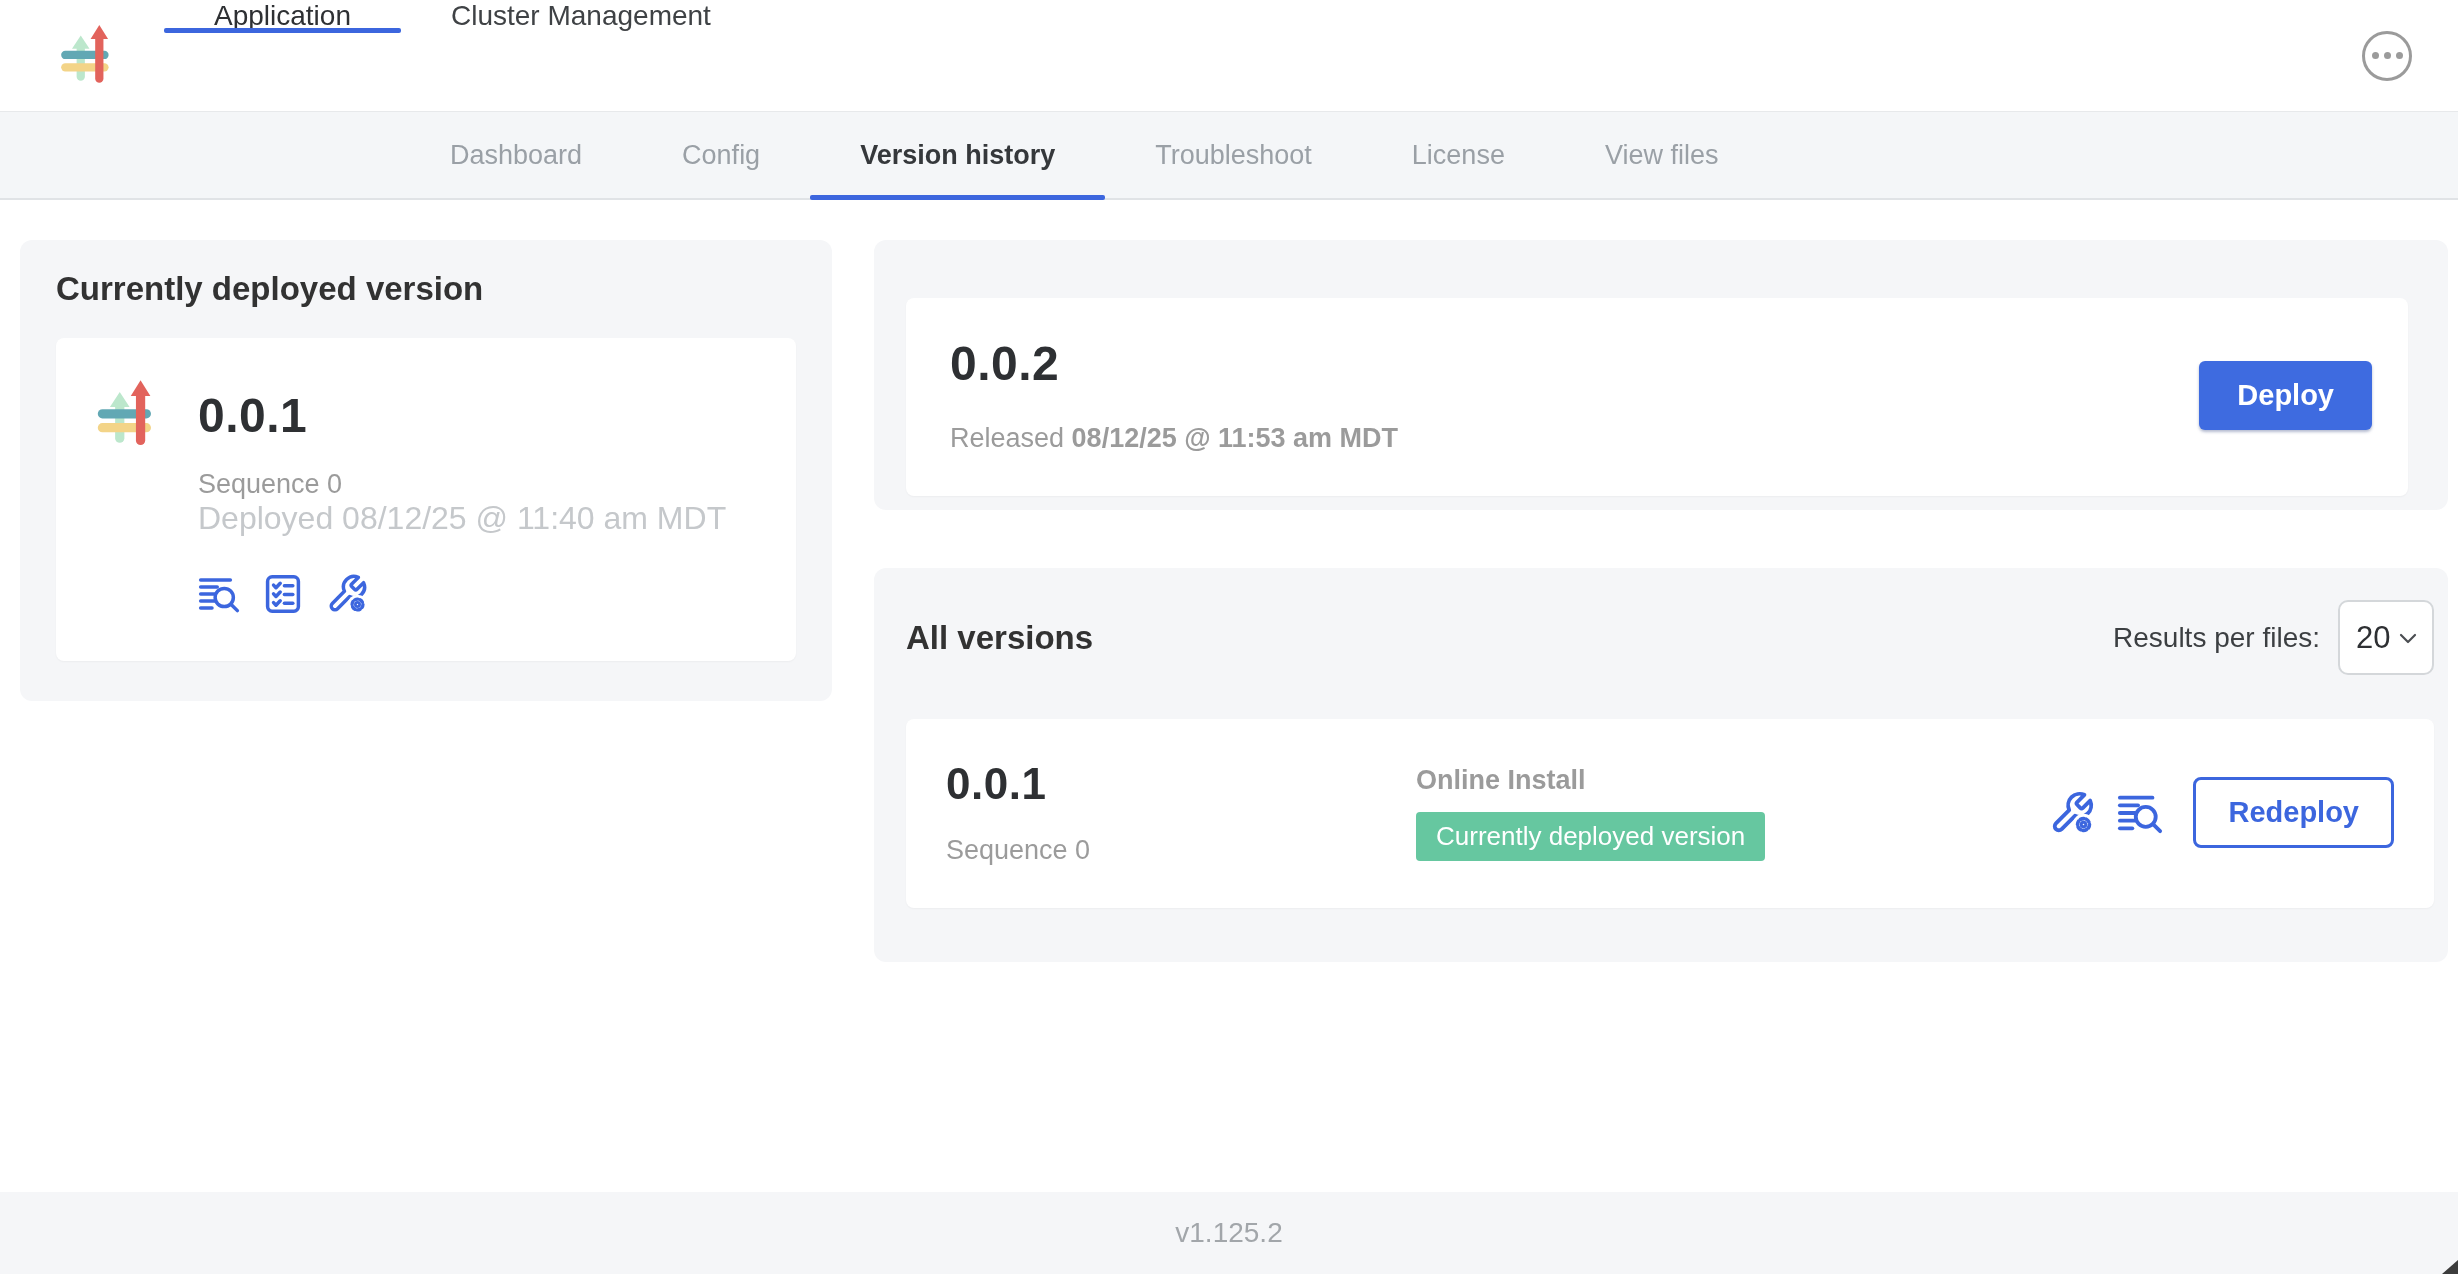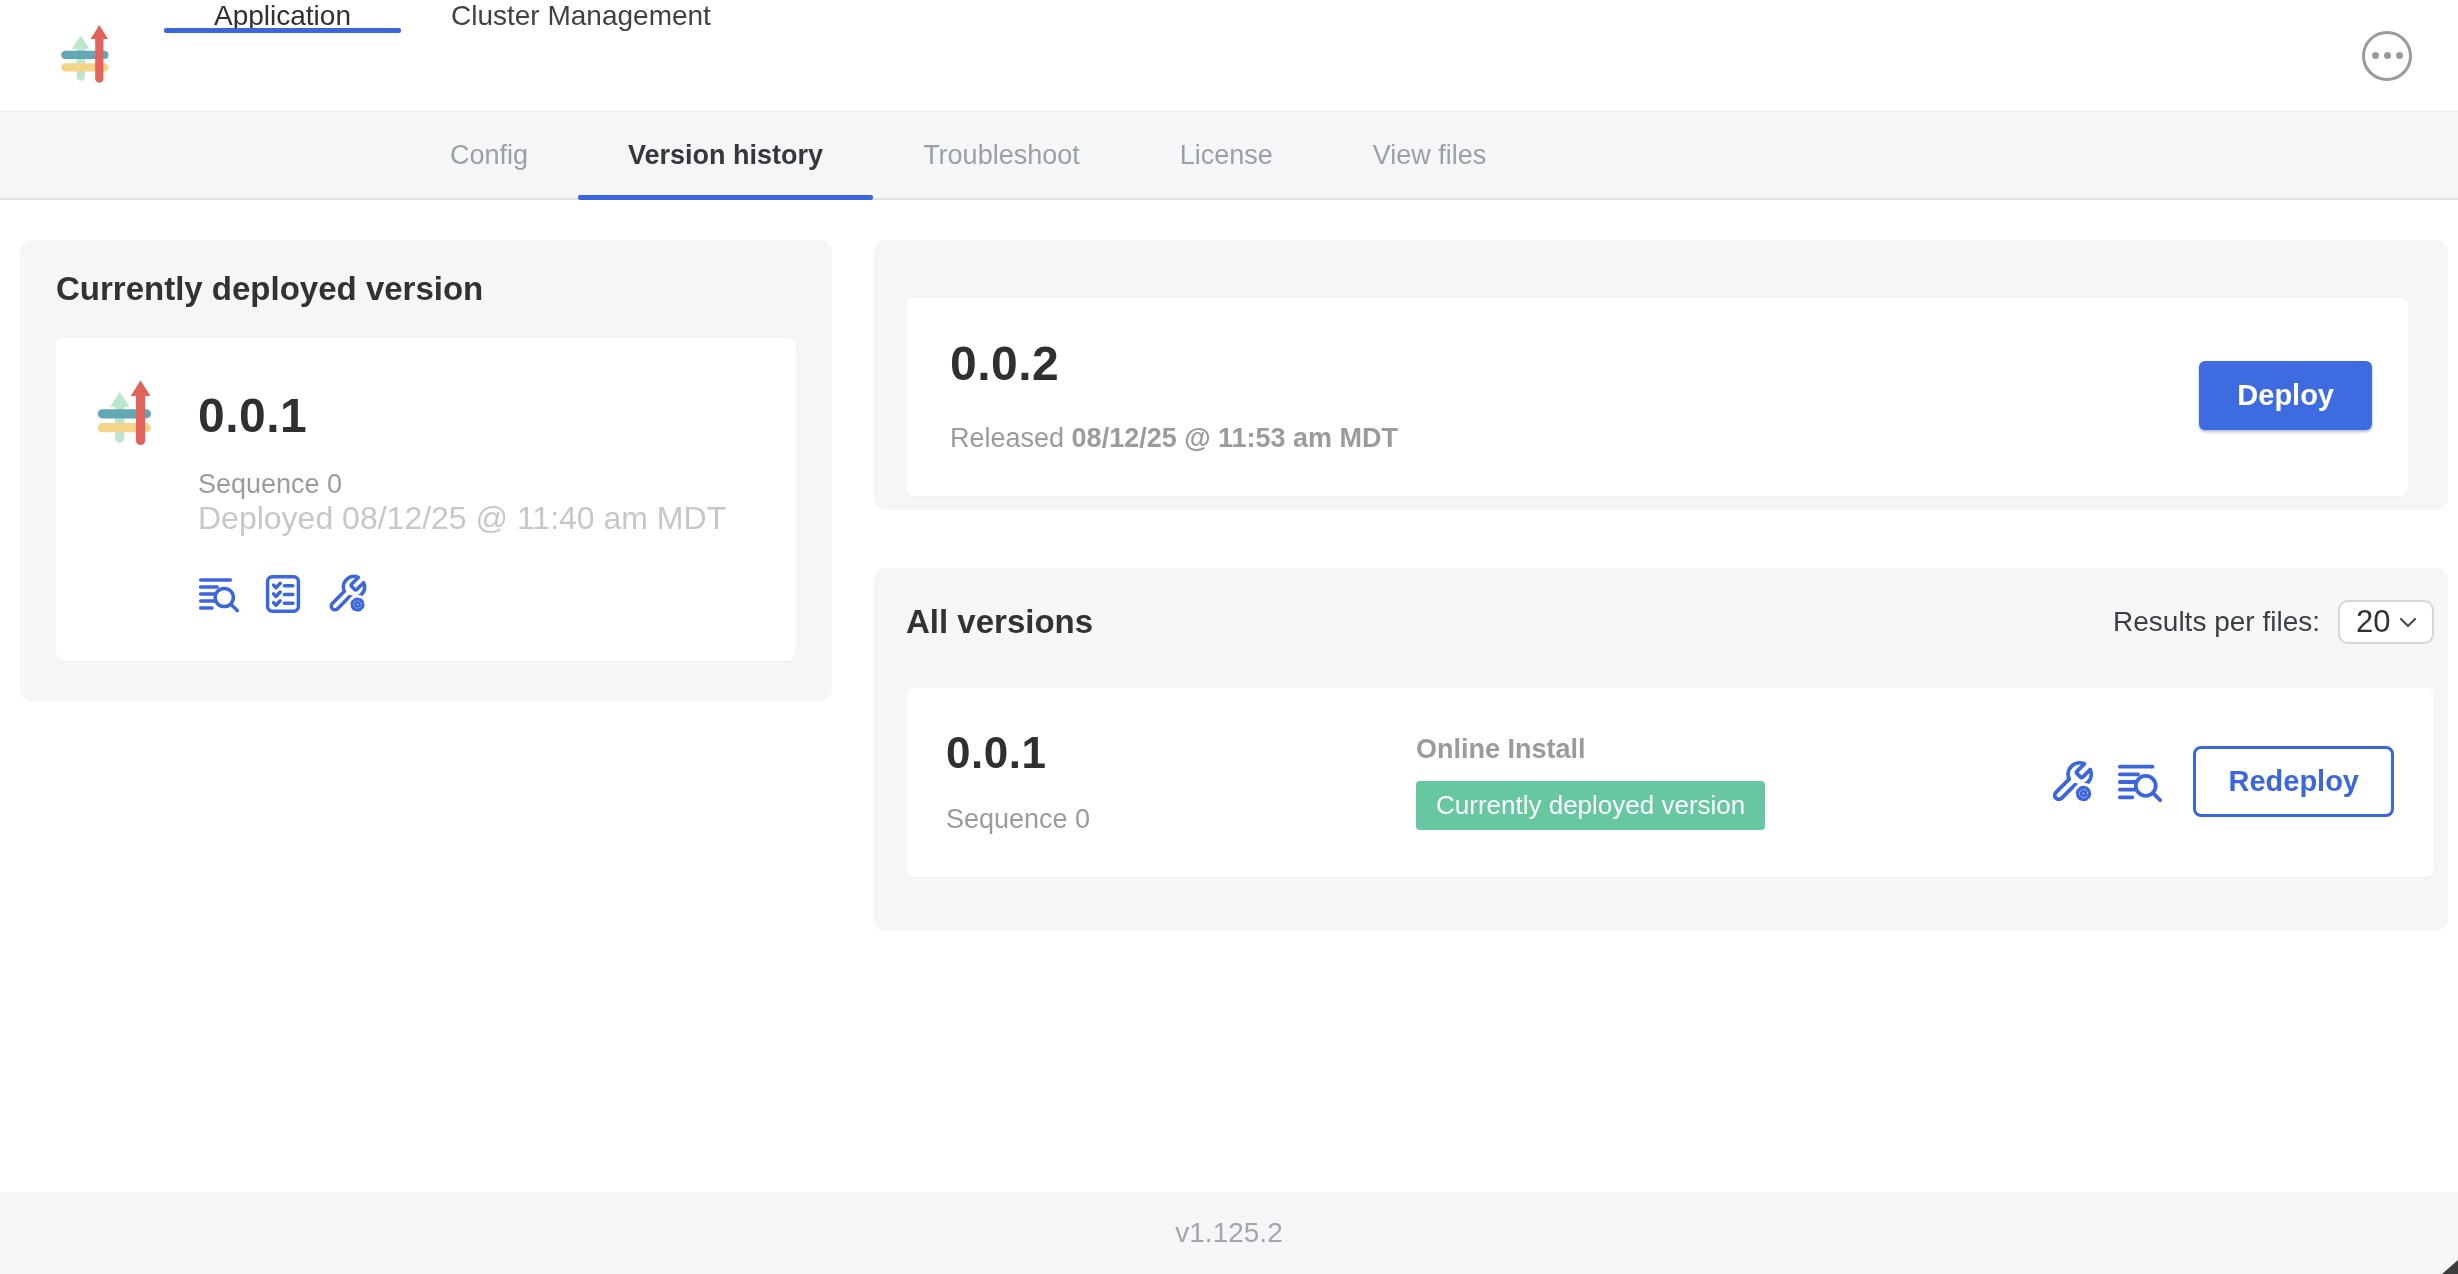--- a/index.html
+++ b/index.html
@@ -62,21 +62,21 @@
   .released-line { font-size: 27px; color: #9b9b9b; margin-top: 32px; }
   .released-line .released-date { font-weight: 700; }
   .deploy-btn { background: #3e6be0; color: #ffffff; font-size: 29px; font-weight: 700;
                 font-family: inherit; padding: 18px 38px; border: none; border-radius: 6px;
                 box-shadow: 0 2px 3px rgba(40,60,120,0.35); cursor: pointer; }
 
   
   .versions-card { padding: 32px 14px 54px 32px; }
   .versions-head { display: flex; justify-content: space-between; align-items: center; }
   .rpp { display: flex; align-items: center; gap: 18px; font-size: 28px; color: #3c3f42; }
-  .rpp-select { width: 96px; height: 44px; background: #ffffff; border: 2px solid #d4d7da;
+  .rpp-select { width: 96px; height: 75px; background: #ffffff; border: 2px solid #d4d7da;
                 border-radius: 10px; display: flex; align-items: center;
                 justify-content: space-between; padding: 0 12px 0 16px;
                 font-size: 31px; color: #2e3033; cursor: pointer; }
   .rpp-select .chev { width: 24px; height: 24px; color: #4b4e52; }
   .rpp-select .chev svg { width: 100%; height: 100%; display: block; }
   .version-row { margin-top: 44px; padding: 40px 40px 42px; display: flex; align-items: center; }
   .vr-col1 { width: 470px; flex: 0 0 auto; }
   .vr-col1 .big-version { font-size: 44px; }
   .vr-col2 { flex: 1 1 auto; }
   .install-type { font-size: 27px; font-weight: 700; color: #9b9b9b; }
@@ -129,20 +129,23 @@
   </div>
   <div class="menu-btn">
     <span class="dot"></span>
     <span class="dot"></span>
     <span class="dot"></span>
   </div>
 </div>
 
 <div class="subnav">
   <div class="sub-tab">
+    <span>Dashboard</span>
+  </div>
+  <div class="sub-tab">
     <span>Config</span>
   </div>
   <div class="sub-tab active">
     <span>Version history</span>
     <span class="tab-underline"></span>
   </div>
   <div class="sub-tab">
     <span>Troubleshoot</span>
   </div>
   <div class="sub-tab">

